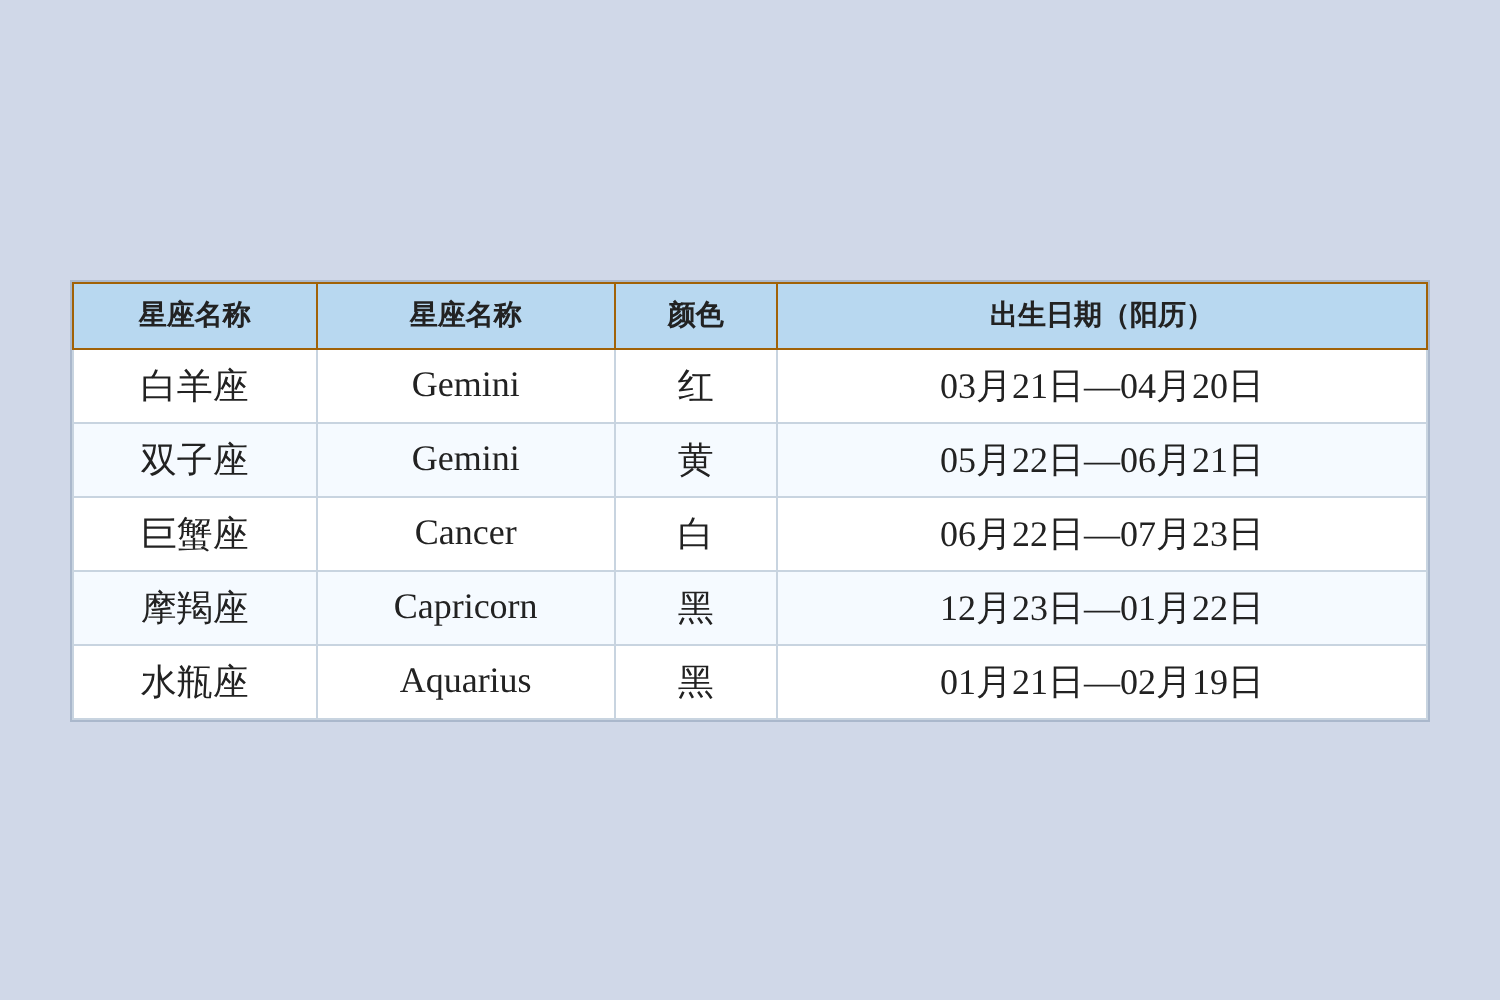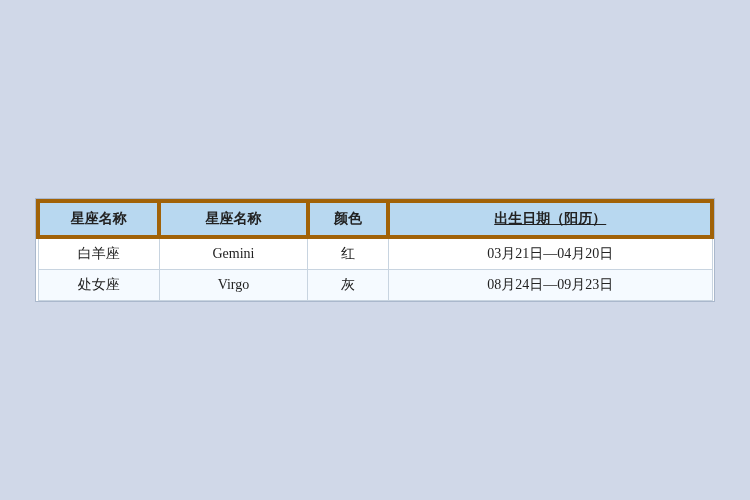--- a/index.html
+++ b/index.html
@@ -28,56 +28,55 @@
     table {
       width: 100%;
       border-collapse: collapse;
     }
 
     thead tr {
       background-color: #b8d8f0;
     }
 
     thead th {
-      border: 4px solid #a16207;
+      border: 1px solid #a16207;
       padding: 7px 10px;
       text-align: center;
       font-weight: bold;
       color: #222;
       font-size: 14px;
     }
 
     tbody tr {
       background-color: #ffffff;
     }
 
     tbody tr:nth-child(even) {
       background-color: #f5faff;
     }
 
     tbody td {
       border: 1px solid #c8d4e0;
       padding: 6px 10px;
       text-align: center;
       color: #222;
-      font-size: 14px;
+      font-size: 18px;
     }
 
     .col-chinese {
       width: 18%;
     }
     .col-english {
       width: 22%;
     }
     .col-color {
       width: 12%;
     }
     .col-date {
       width: 48%;
-      text-decoration: underline;
     }
   </style>
 </head>
 <body>
 
 <div class="table-container">
   <table>
     <thead>
       <tr>
         <th class="col-chinese">星座名称</th>
@@ -87,20 +86,38 @@
       </tr>
     </thead>
     <tbody id="table-body">
     <tr>
           <td>白羊座</td>
           <td>Gemini</td>
           <td>红</td>
           <td>03月21日—04月20日</td>
         </tr>
         <tr>
-          <td>处女座</td>
-          <td>Virgo</td>
-          <td>灰</td>
-          <td>08月24日—09月23日</td>
+          <td>双子座</td>
+          <td>Gemini</td>
+          <td>黄</td>
+          <td>05月22日—06月21日</td>
+        </tr>
+        <tr>
+          <td>巨蟹座</td>
+          <td>Cancer</td>
+          <td>白</td>
+          <td>06月22日—07月23日</td>
+        </tr>
+        <tr>
+          <td>摩羯座</td>
+          <td>Capricorn</td>
+          <td>黑</td>
+          <td>12月23日—01月22日</td>
+        </tr>
+        <tr>
+          <td>水瓶座</td>
+          <td>Aquarius</td>
+          <td>黑</td>
+          <td>01月21日—02月19日</td>
         </tr>
       </tbody>
   </table>
 </div>
 
 </body></html>

